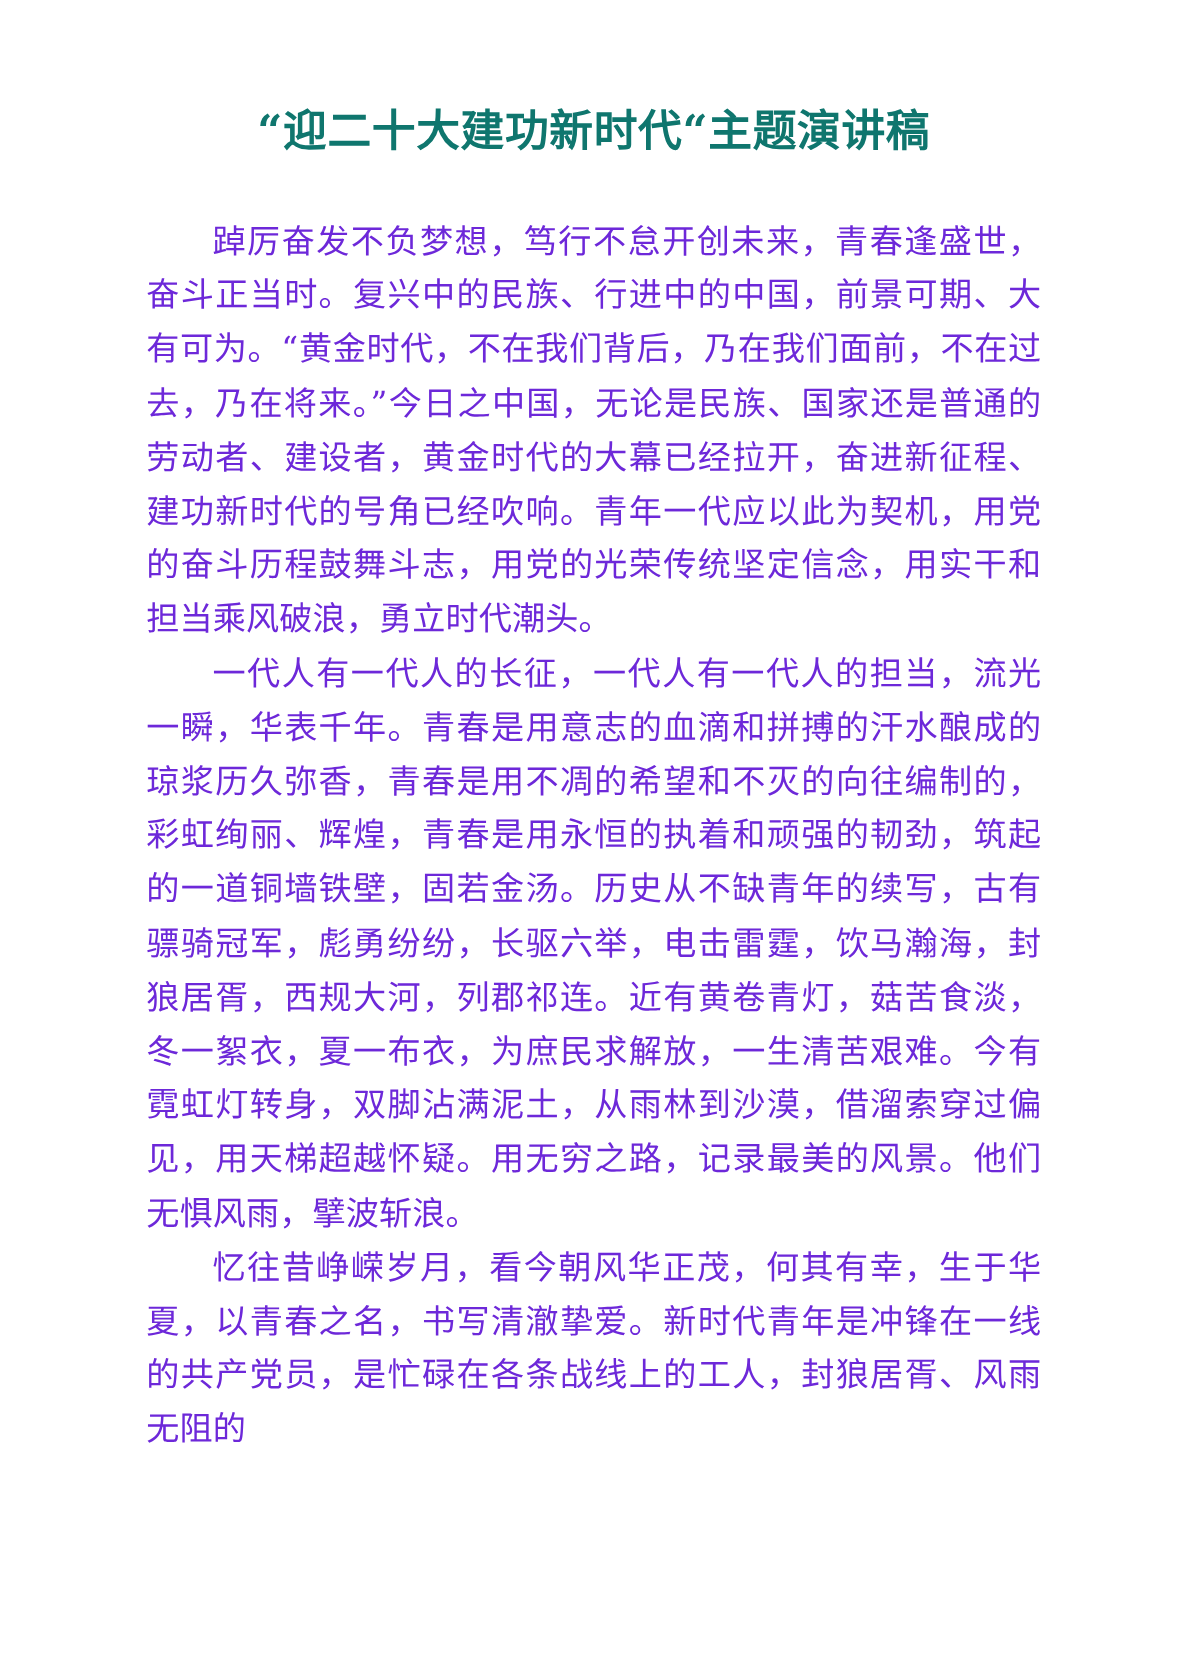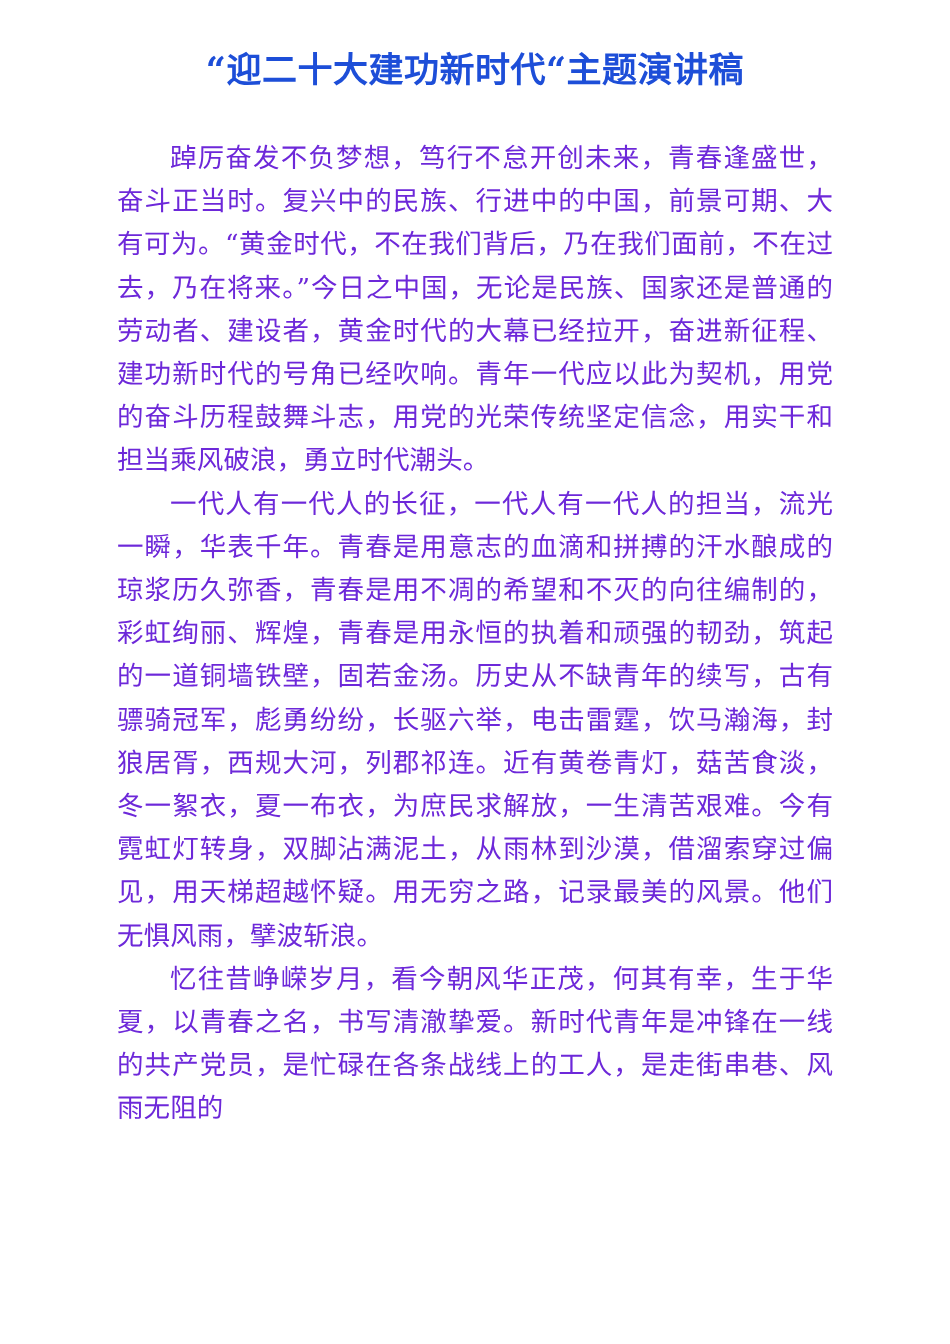--- a/index.html
+++ b/index.html
@@ -23,25 +23,25 @@
     left: 117px;
     top: 0;
     width: 716px;
   }
 
   .doc-title {
     font-family: "DejaVu Serif", "Liberation Serif", serif;
     font-weight: 700;
     font-size: 35px;
     line-height: 1;
-    color: #1d4ed8;
+    color: #0f766e;
     text-align: center;
     letter-spacing: 0.5px;
     margin: 0;
-    padding-top: 52px;
+    padding-top: 88px;
     white-space: nowrap;
   }
 
   .doc-paragraphs {
     margin-top: 49px;
   }
 
   .doc-para {
     font-family: "DejaVu Serif", "Liberation Serif", serif;
     font-size: 26.5px;
@@ -61,18 +61,18 @@
 
 <div class="page">
 
   <div class="doc-body">
 
     <h1 class="doc-title">“迎二十大建功新时代“主题演讲稿</h1>
 
     <div class="doc-paragraphs">
       <p class="doc-para">踔厉奋发不负梦想，笃行不怠开创未来，青春逢盛世，奋斗正当时。复兴中的民族、行进中的中国，前景可期、大有可为。“黄金时代，不在我们背后，乃在我们面前，不在过去，乃在将来。”今日之中国，无论是民族、国家还是普通的劳动者、建设者，黄金时代的大幕已经拉开，奋进新征程、建功新时代的号角已经吹响。青年一代应以此为契机，用党的奋斗历程鼓舞斗志，用党的光荣传统坚定信念，用实干和担当乘风破浪，勇立时代潮头。</p>
       <p class="doc-para">一代人有一代人的长征，一代人有一代人的担当，流光一瞬，华表千年。青春是用意志的血滴和拼搏的汗水酿成的琼浆历久弥香，青春是用不凋的希望和不灭的向往编制的，彩虹绚丽、辉煌，青春是用永恒的执着和顽强的韧劲，筑起的一道铜墙铁壁，固若金汤。历史从不缺青年的续写，古有骠骑冠军，彪勇纷纷，长驱六举，电击雷霆，饮马瀚海，封狼居胥，西规大河，列郡祁连。近有黄卷青灯，菇苦食淡，冬一絮衣，夏一布衣，为庶民求解放，一生清苦艰难。今有霓虹灯转身，双脚沾满泥土，从雨林到沙漠，借溜索穿过偏见，用天梯超越怀疑。用无穷之路，记录最美的风景。他们无惧风雨，擘波斩浪。</p>
-      <p class="doc-para">忆往昔峥嵘岁月，看今朝风华正茂，何其有幸，生于华夏，以青春之名，书写清澈挚爱。新时代青年是冲锋在一线的共产党员，是忙碌在各条战线上的工人，是走街串巷、风雨无阻的</p>
+      <p class="doc-para">忆往昔峥嵘岁月，看今朝风华正茂，何其有幸，生于华夏，以青春之名，书写清澈挚爱。新时代青年是冲锋在一线的共产党员，是忙碌在各条战线上的工人，封狼居胥、风雨无阻的</p>
     </div>
 
   </div>
 
 </div>
 
 </body></html>

